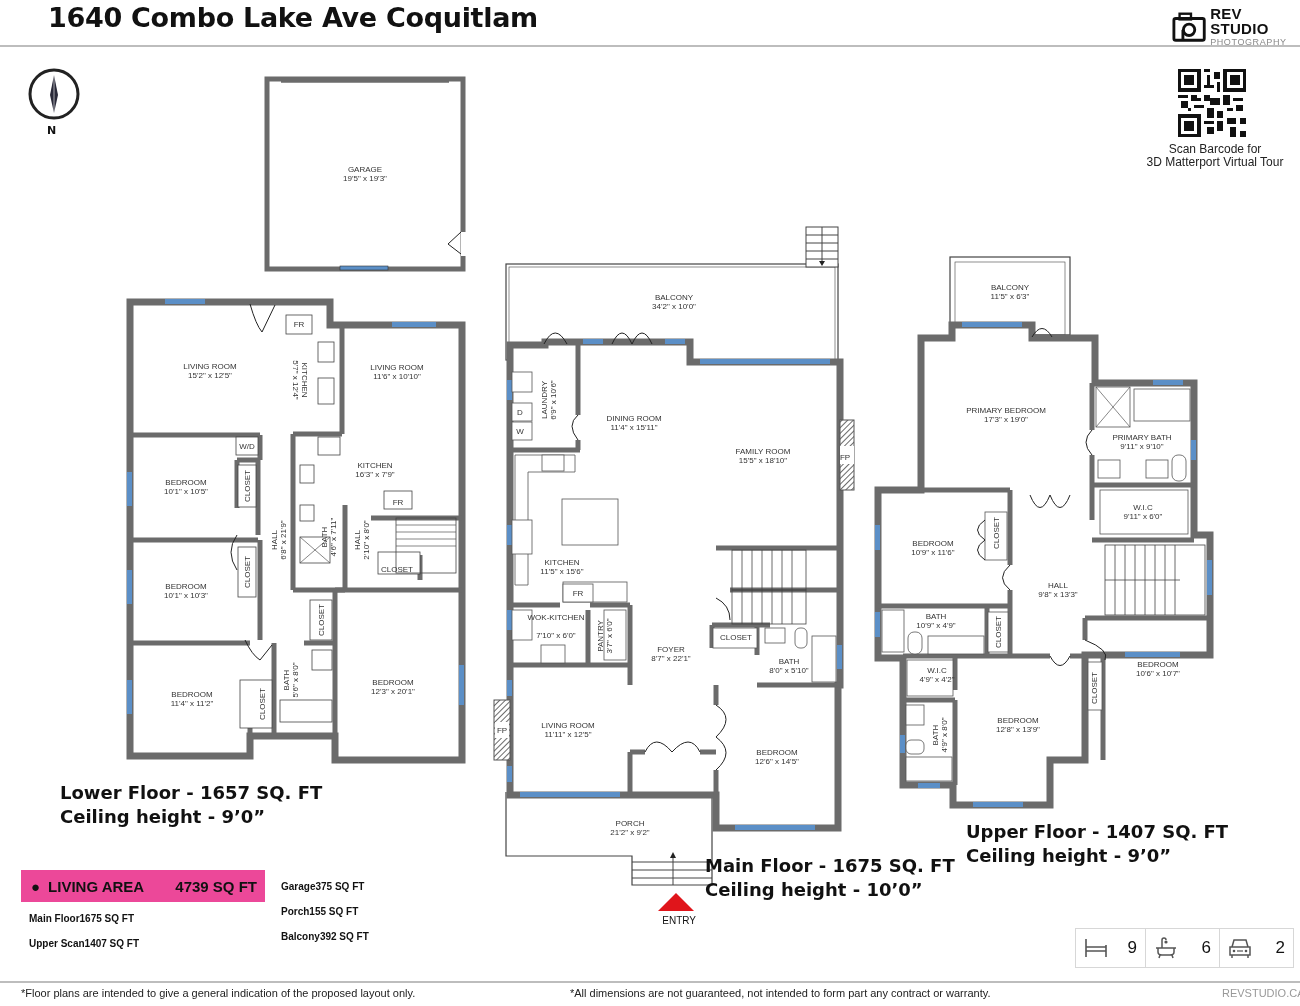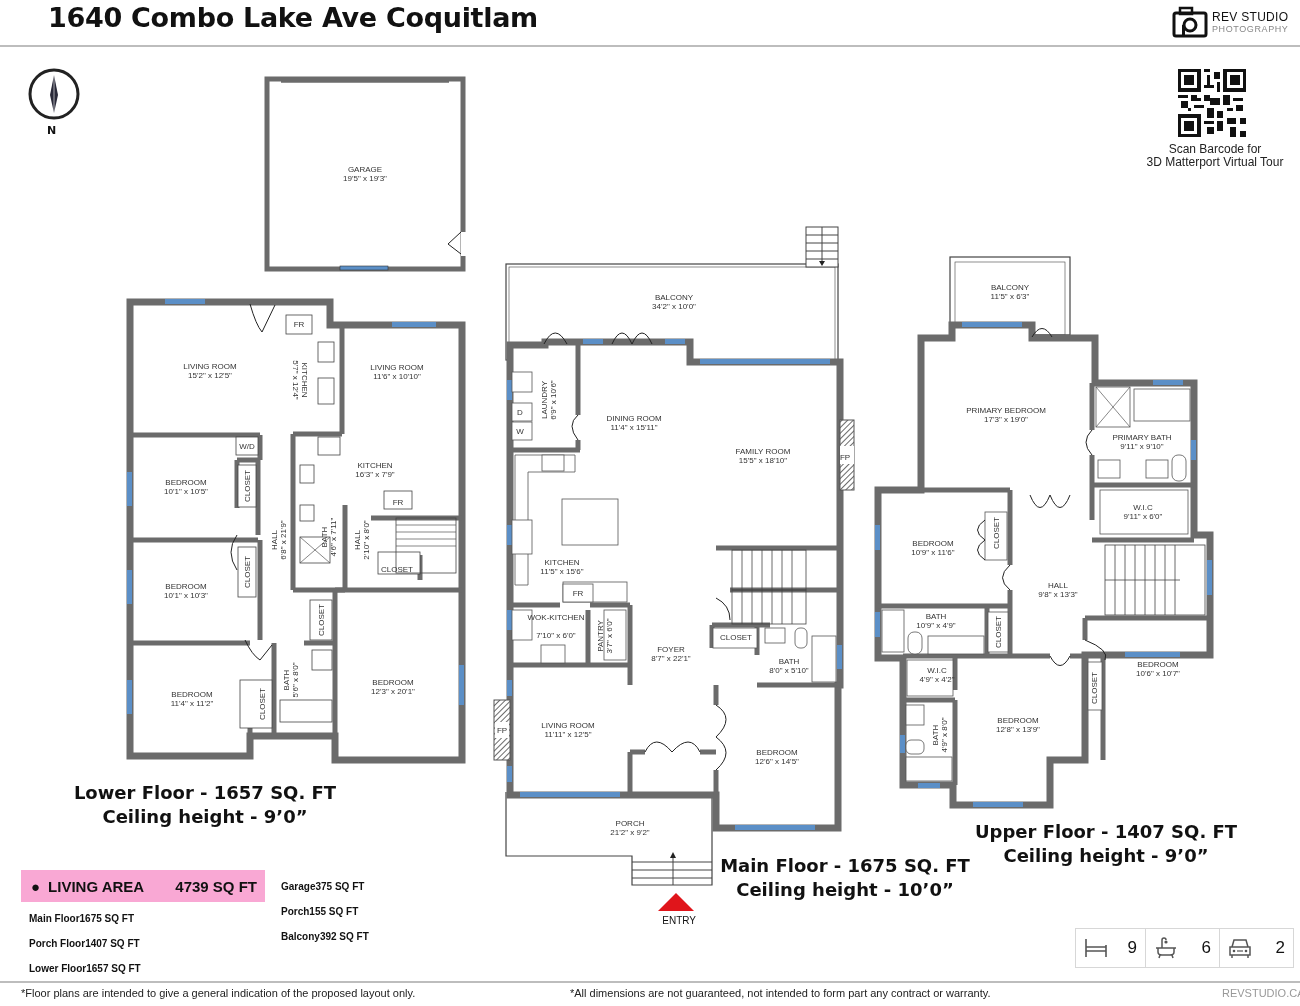--- a/index.html
+++ b/index.html
@@ -1,30 +1,30 @@
 <!DOCTYPE html>
 <html><head>
 <meta charset="utf-8">
 <style>
   html,body{margin:0;padding:0;background:#fff;}
   body{width:1300px;height:1006px;position:relative;overflow:hidden;font-family:"DejaVu Sans","Liberation Sans",sans-serif;color:#111;}
   .title{position:absolute;left:48px;top:2px;font-size:27px;font-weight:bold;letter-spacing:-0.3px;}
   .hr{position:absolute;left:0;width:1300px;height:2px;background:#bdbdbd;}
   .logo{position:absolute;left:1172px;top:6px;display:flex;align-items:center;gap:4px;}
   .logo-text{display:flex;flex-direction:column;line-height:1;}
-  .logo-main{font-family:"Liberation Sans",sans-serif;font-weight:normal;font-size:12px;letter-spacing:0.3px;}
+  .logo-main{font-family:"Liberation Sans",sans-serif;font-weight:bold;font-size:15px;letter-spacing:0.3px;}
   .logo-sub{font-family:"Liberation Sans",sans-serif;font-size:9px;color:#888;letter-spacing:0.6px;margin-top:2px;}
   .compass{position:absolute;left:27px;top:67px;}
   .compass-n{position:absolute;left:47px;top:124px;font-size:11px;font-weight:bold;}
   .qr{position:absolute;left:1178px;top:69px;width:68px;height:68px;}
   .qr-caption{position:absolute;left:1140px;top:143px;width:150px;text-align:center;font-size:12px;line-height:13px;color:#222;font-family:"Liberation Sans",sans-serif;}
   svg.plan{position:absolute;left:0;top:0;}
-  .floor-label{position:absolute;text-align:center;font-weight:bold;font-size:18px;line-height:24px;}
+  .floor-label{position:absolute;text-align:left;font-weight:bold;font-size:18px;line-height:24px;}
   .area-table{position:absolute;top:870px;font-family:"Liberation Sans",sans-serif;}
-  .area-head{height:32px;background:#f9a8d4;display:flex;align-items:center;justify-content:space-between;padding:0 8px 0 10px;font-weight:bold;font-size:15px;}
+  .area-head{height:32px;background:#ec4899;display:flex;align-items:center;justify-content:space-between;padding:0 8px 0 10px;font-weight:bold;font-size:15px;}
   .area-head .bullet{margin-right:8px;}
   .area-row{display:flex;padding:0 8px 0 8px;font-size:10px;height:25px;align-items:center;font-weight:bold;}
   .entry{position:absolute;left:656px;top:893px;text-align:right;width:40px;}
   .entry-arrow{width:0;height:0;border-left:18px solid transparent;border-right:18px solid transparent;border-bottom:18px solid #e0151b;margin:0 auto;}
   .entry-label{font-size:10px;font-family:"Liberation Sans",sans-serif;margin-top:4px;}
   .stats{position:absolute;left:1075px;top:928px;height:38px;display:flex;border:1px solid #d7d7d7;}
   .stat{display:flex;align-items:center;justify-content:space-between;padding:0 8px;border-right:1px solid #d7d7d7;font-size:17px;font-family:"Liberation Sans",sans-serif;}
   .stat:last-child{border-right:none;}
   .footer{position:absolute;top:987px;font-size:11px;font-family:"Liberation Sans",sans-serif;color:#222;}
   .footer-right{color:#999;}
@@ -496,26 +496,22 @@
   <div class="area-head">
     <span><span class="bullet">●</span><span>LIVING AREA</span></span>
     <span>4739 SQ FT</span>
   </div>
   <div style="height:4px"></div>
   <div class="area-row">
       <span>Main Floor</span>
       <span>1675 SQ FT</span>
     </div>
   <div class="area-row">
-      <span>Porch Floor</span>
+      <span>Upper Scan</span>
       <span>1407 SQ FT</span>
-    </div>
-  <div class="area-row">
-      <span>Lower Floor</span>
-      <span>1657 SQ FT</span>
     </div>
 </div>
 <div class="area-table" style="left:273px;width:250px;">
   <div style="height:4px"></div>
   <div class="area-row">
       <span>Garage</span>
       <span>375 SQ FT</span>
     </div>
   <div class="area-row">
       <span>Porch</span>

